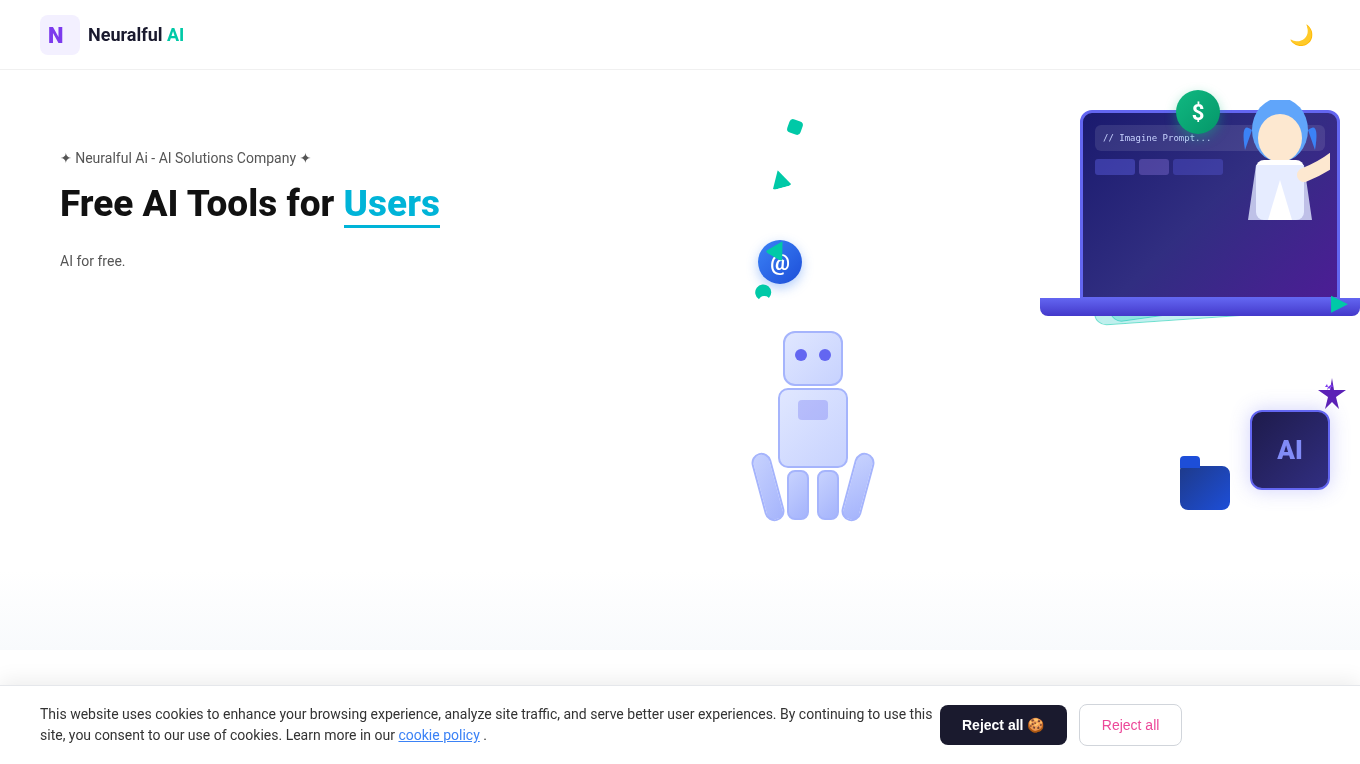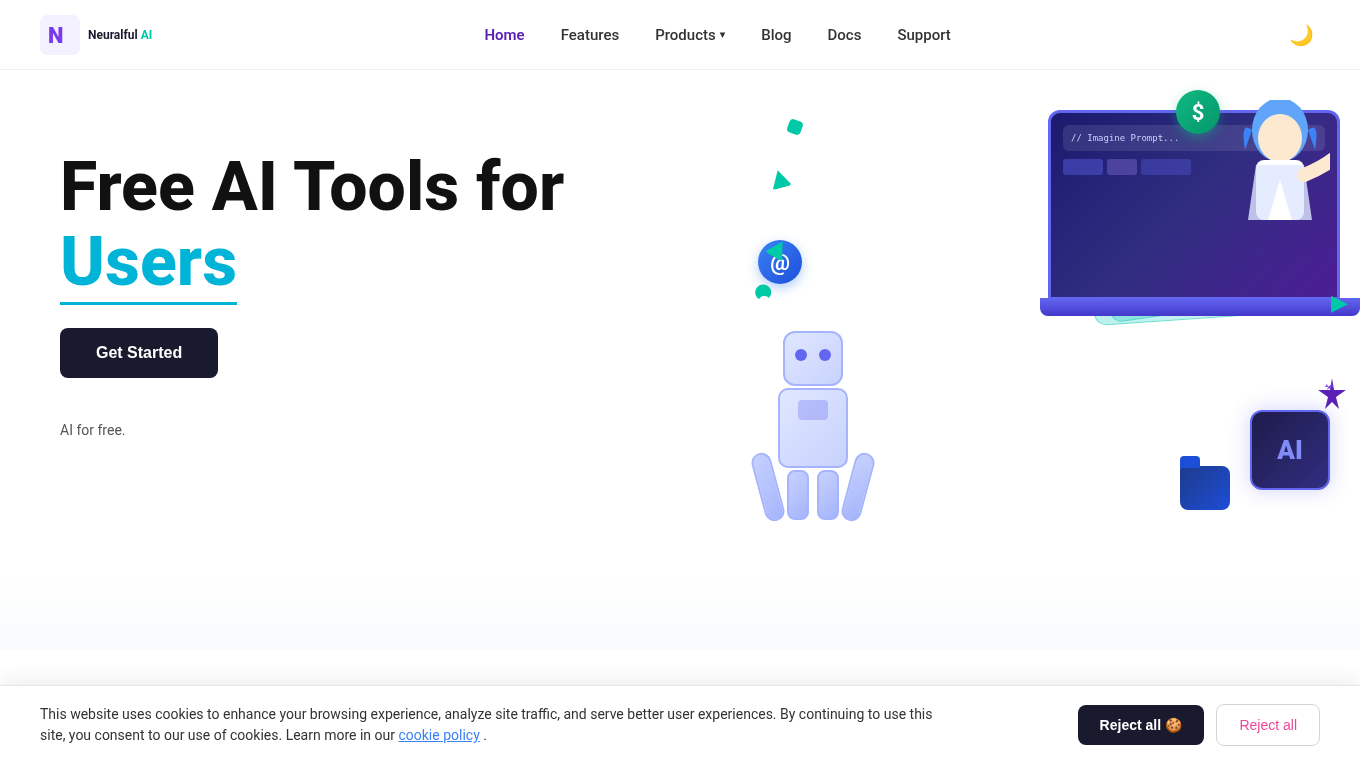--- a/index.html
+++ b/index.html
@@ -22,21 +22,21 @@
       display: flex;
       align-items: center;
       gap: 8px;
       text-decoration: none;
     }
     .logo-icon {
       width: 40px;
       height: 40px;
     }
     .nav-logo-text {
-      font-size: 12px;
+      font-size: 18px;
       font-weight: 700;
       color: #1a1a2e;
     }
     .nav-logo-text span {
       color: #00c9a7;
     }
     .nav-links {
       display: flex;
       align-items: center;
       gap: 36px;
@@ -88,21 +88,21 @@
       flex: 0 0 55%;
       padding: 80px 40px 60px 60px;
       z-index: 2;
     }
     .hero-badge {
       font-size: 14px;
       color: #555;
       margin-bottom: 18px;
     }
     .hero-title {
-      font-size: 68px;
+      font-size: 37px;
       font-weight: 800;
       color: #111;
       line-height: 1.1;
       margin-bottom: 28px;
     }
     .hero-title .highlight {
       color: #00b4d8;
       border-bottom: 3px solid #00b4d8;
     }
     .hero-description {
@@ -177,21 +177,21 @@
       right: 10px; bottom: 120px;
       color: #5b21b6;
       font-size: 32px;
     }
 
     
     .laptop-screen {
       position: absolute;
       right: 20px;
       top: 30px;
-      width: 292px;
+      width: 260px;
       height: 190px;
       background: linear-gradient(135deg, #1a1a6e 0%, #312e81 50%, #4c1d95 100%);
       border-radius: 12px 12px 0 0;
       border: 3px solid #6366f1;
       overflow: hidden;
     }
     .laptop-screen-inner {
       padding: 12px;
       color: #fff;
       font-size: 10px;
@@ -373,21 +373,21 @@
     .cookie-banner {
       position: fixed;
       bottom: 0;
       left: 0;
       right: 0;
       background: #fff;
       border-top: 1px solid #e5e7eb;
       padding: 18px 40px;
       display: flex;
       align-items: center;
-      justify-content: space-between;
+      justify-content: flex-start;
       z-index: 1000;
       box-shadow: 0 -4px 20px rgba(0,0,0,0.08);
     }
     .cookie-text {
       font-size: 14px;
       color: #333;
       max-width: 900px;
       line-height: 1.5;
     }
     .cookie-text a {
@@ -441,45 +441,32 @@
   <a href="#" class="nav-logo">
     <svg class="logo-icon" viewBox="0 0 40 40">
       <rect width="40" height="40" rx="8" fill="#f3f0ff"></rect>
       <text x="8" y="28" font-size="22" font-weight="900" fill="#7c3aed">N</text>
     </svg>
     <span class="nav-logo-text">
       Neuralful <span>AI</span>
     </span>
   </a>
 
-  <ul class="nav-links">
-    <li><a href="#" class="active">Home</a></li>
-    <li><a href="#">Features</a></li>
-    <li>
-      <a href="#" class="nav-products">
-        <span>Products</span>
-        <span class="chevron-down">▾</span>
-      </a>
-    </li>
-    <li><a href="#">Blog</a></li>
-    <li><a href="#">Docs</a></li>
-    <li><a href="#">Support</a></li>
-  </ul>
 
   <div class="nav-right">
     <button class="dark-mode-btn">🌙</button>
   </div>
 </nav>
 
 <section class="hero">
   <div class="hero-content">
+    <p class="hero-badge">✦ Neuralful Ai - AI Solutions Company ✦</p>
     <h1 class="hero-title">
       <span>Free AI Tools for </span><span class="highlight">Users</span>
     </h1>
-    <button class="hero-cta">Get Started</button>
     <p class="hero-subtext">AI for free.</p>
   </div>
 
   <div class="hero-image">
     <div class="hero-visual">
 
       <div class="teal-panel panel-1"></div>
       <div class="teal-panel panel-2"></div>
 
       <div class="laptop-screen">

